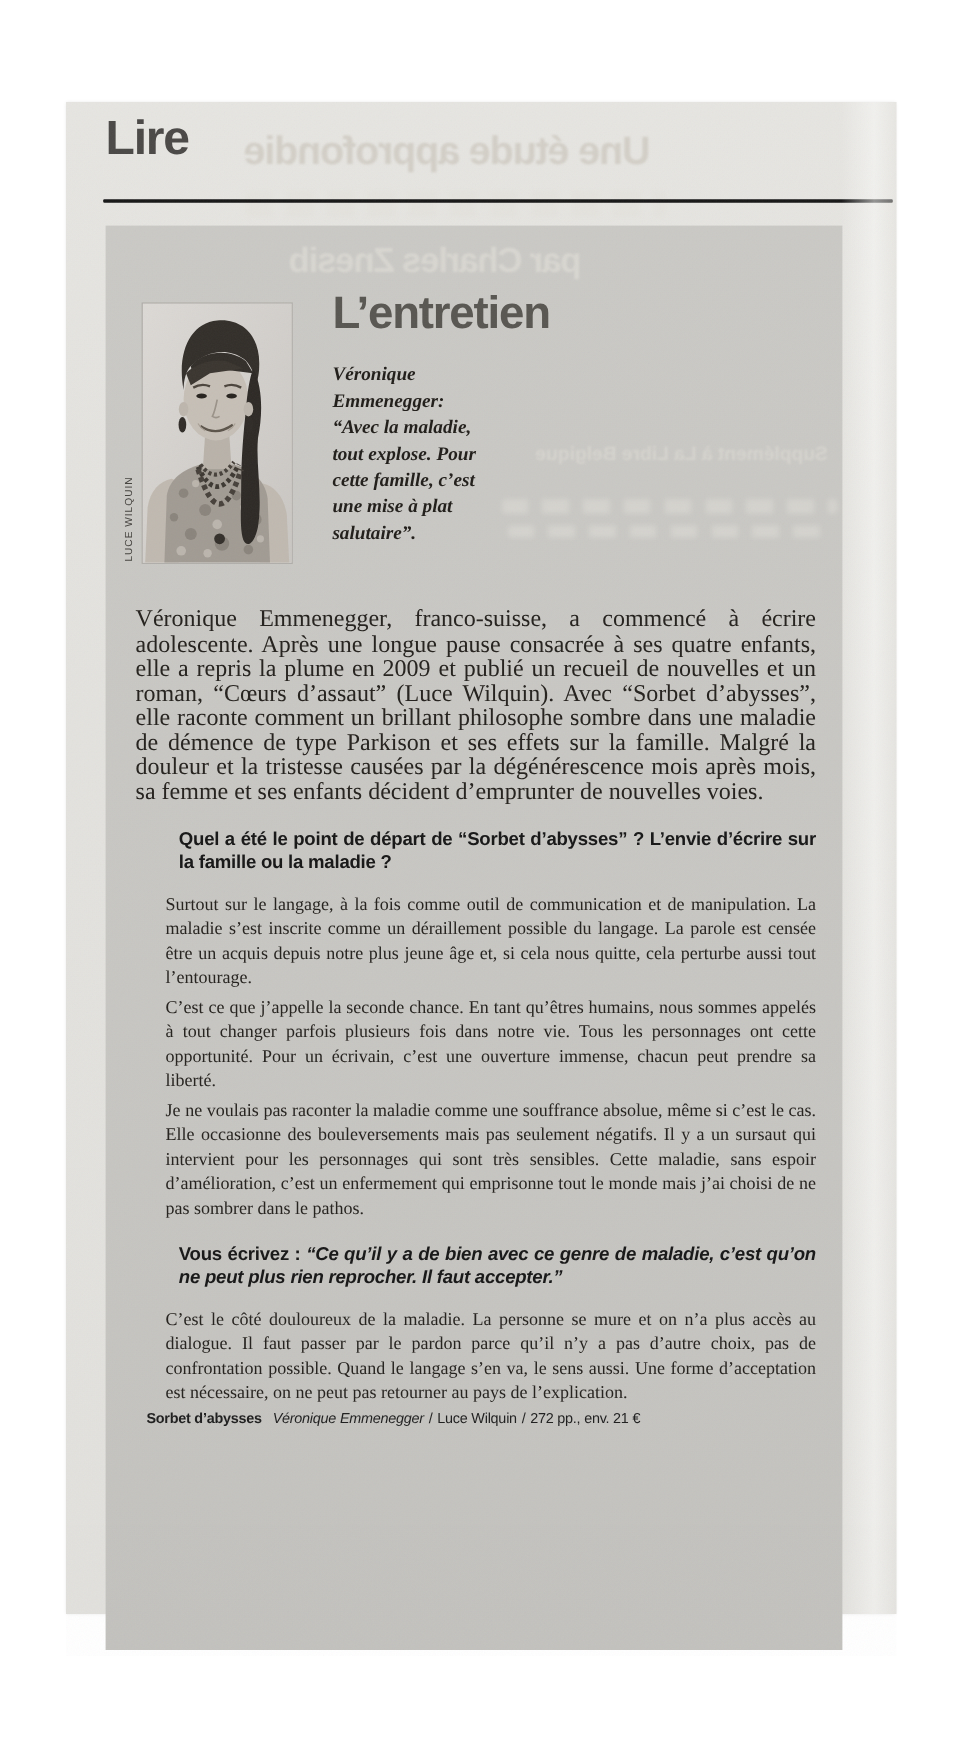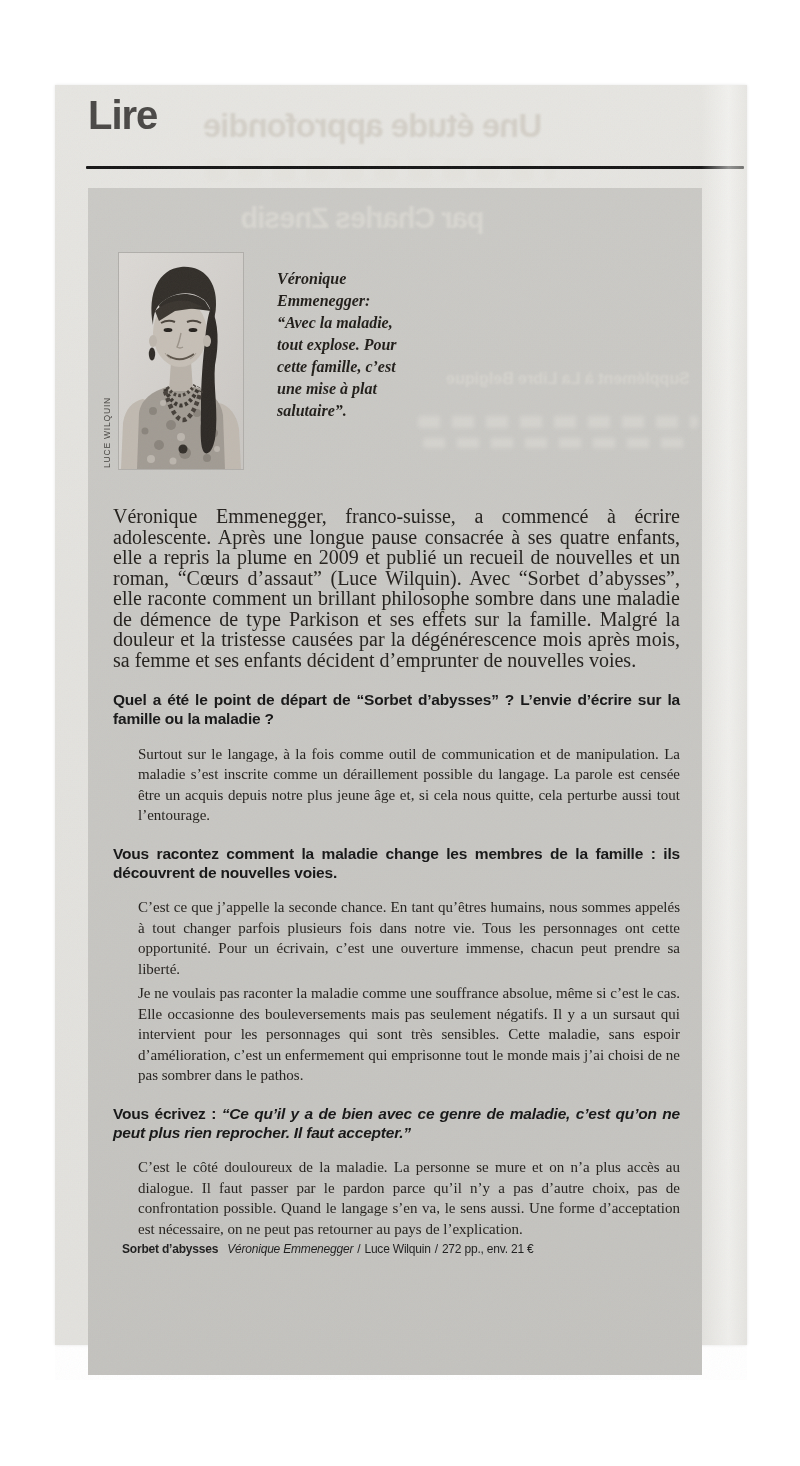--- a/index.html
+++ b/index.html
@@ -87,21 +87,21 @@
   }
 
   
   .intro{
     margin-top:36px;
     font-family:"Liberation Serif",serif;font-size:20px;line-height:20.5px;
     color:#24211d;text-align:justify;
   }
   .q{
     margin-top:18px;font-size:15.5px;line-height:19px;font-weight:bold;
-    color:#161616;text-align:justify;letter-spacing:-.2px;
+    color:#161616;text-align:justify;letter-spacing:-.2px;margin-left:36px;
   }
   .q .q-quote{font-style:italic;}
   .a{
     margin:4px 0 0 25px;
     font-family:"Liberation Serif",serif;font-size:15px;line-height:20.5px;
     color:#24211d;text-align:justify;
   }
   .byline{
     margin:16px 0 0 15px;font-size:16px;font-weight:bold;color:#1c1c1c;
   }
@@ -195,36 +195,36 @@
               <path d="M77,100 Q75,104 71,106" stroke="#a89f94" stroke-width="1" fill="none"></path>
 
               <path d="M48,134 Q61,152 76,132" stroke="#46403a" stroke-width="3.4" fill="none" stroke-dasharray="2.6 2.2"></path>
               <path d="M46,136 Q62,170 80,134" stroke="#3c3731" stroke-width="4" fill="none" stroke-dasharray="3.2 2.4"></path>
               <path d="M46,138 Q64,196 82,138" stroke="#46403a" stroke-width="4.5" fill="none" stroke-dasharray="4 3"></path>
               <circle cx="64" cy="196" r="4.5" fill="#332f2a"></circle>
             </svg>
           </div>
         </div>
         <div class="title-col">
+          <div class="kicker">L’entretien</div>
           <div class="quote">Véronique
 Emmenegger:
 “Avec la maladie,
 tout explose. Pour
 cette famille, c’est
 une mise à plat
 salutaire”.</div>
         </div>
       </div>
 
       <p class="intro">Véronique Emmenegger, franco-suisse, a commencé à écrire adolescente. Après une longue pause consacrée à ses quatre enfants, elle a repris la plume en 2009 et publié un recueil de nouvelles et un roman, “Cœurs d’assaut” (Luce Wilquin). Avec “Sorbet d’abysses”, elle raconte comment un brillant philosophe sombre dans une maladie de démence de type Parkison et ses effets sur la famille. Malgré la douleur et la tristesse causées par la dégénérescence mois après mois, sa femme et ses enfants décident d’emprunter de nouvelles voies.</p>
 
       <p class="q">Quel a été le point de départ de “Sorbet d’abysses” ? L’envie d’écrire sur la famille ou la maladie ?</p>
       <p class="a">Surtout sur le langage, à la fois comme outil de communication et de manipulation. La maladie s’est inscrite comme un déraillement possible du langage. La parole est censée être un acquis depuis notre plus jeune âge et, si cela nous quitte, cela perturbe aussi tout l’entourage.</p>
 
-      <p class="q">Vous racontez comment la maladie change les membres de la famille : ils découvrent de nouvelles voies.</p>
       <p class="a">C’est ce que j’appelle la seconde chance. En tant qu’êtres humains, nous sommes appelés à tout changer parfois plusieurs fois dans notre vie. Tous les personnages ont cette opportunité. Pour un écrivain, c’est une ouverture immense, chacun peut prendre sa liberté.</p>
 
       <p class="a">Je ne voulais pas raconter la maladie comme une souffrance absolue, même si c’est le cas. Elle occasionne des bouleversements mais pas seulement négatifs. Il y a un sursaut qui intervient pour les personnages qui sont très sensibles. Cette maladie, sans espoir d’amélioration, c’est un enfermement qui emprisonne tout le monde mais j’ai choisi de ne pas sombrer dans le pathos.</p>
 
       <p class="q"><span>Vous écrivez : </span><span class="q-quote">“Ce qu’il y a de bien avec ce genre de maladie, c’est qu’on ne peut plus rien reprocher. Il faut accepter.”</span></p>
       <p class="a">C’est le côté douloureux de la maladie. La personne se mure et on n’a plus accès au dialogue. Il faut passer par le pardon parce qu’il n’y a pas d’autre choix, pas de confrontation possible. Quand le langage s’en va, le sens aussi. Une forme d’acceptation est nécessaire, on ne peut pas retourner au pays de l’explication.</p>
 
       <div class="book-line"><span class="book-title">Sorbet d’abysses</span><span class="book-author">Véronique Emmenegger</span><span class="book-sep">/</span><span>Luce Wilquin</span><span class="book-sep">/</span><span>272 pp., env. 21 €</span></div>
     </div>
   </div>

